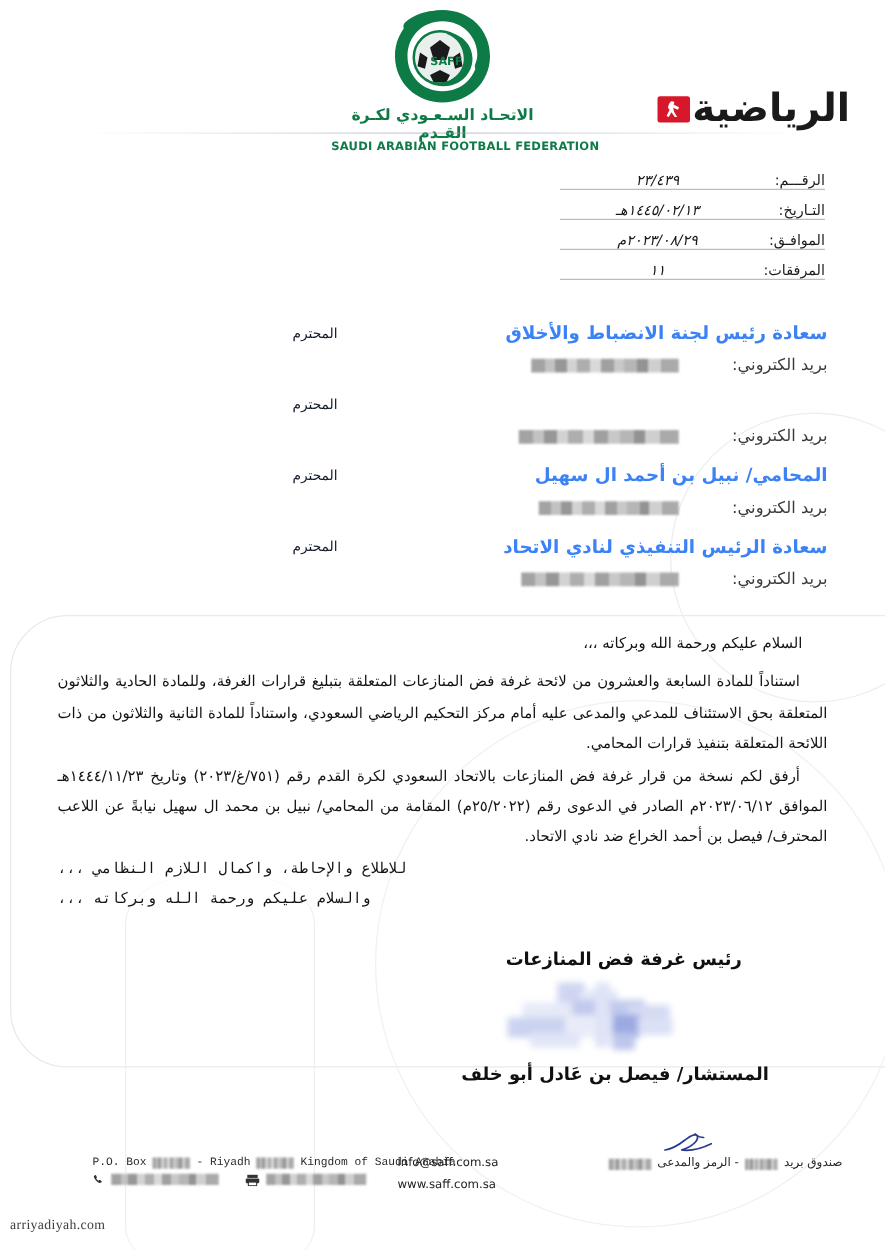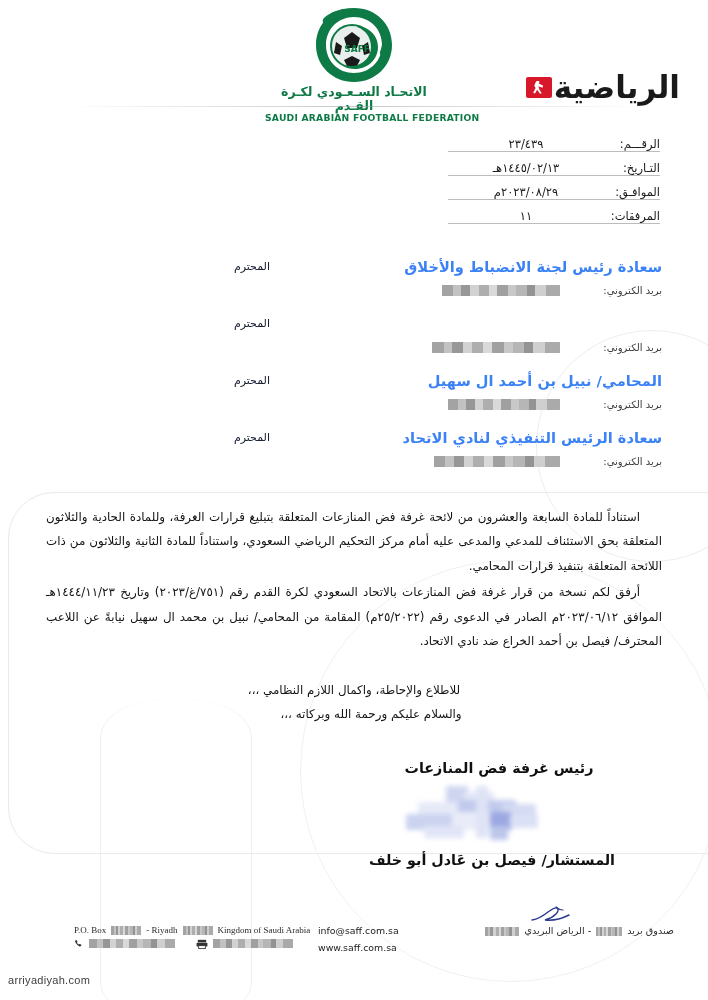--- a/index.html
+++ b/index.html
@@ -77,35 +77,35 @@
     display:flex;align-items:flex-end;justify-content:flex-start;
     gap:10px;height:23px;border-bottom:1px solid #b9bcc0;
   }
   .ref-row:last-child{border-bottom:1px solid #b9bcc0;}
   .ref-label{
     min-width:60px;font-size:11.5px;font-weight:400;color:#1a1a1a;
     letter-spacing:.2px;white-space:nowrap;
   }
   .ref-value{
     flex:1;text-align:center;font-size:11.5px;color:#1a1a1a;
-    padding-left:14px;white-space:nowrap;
+    padding-left:14px;white-space:nowrap;font-style:italic;
   }
 
   
   .recipients{position:absolute;right:0;left:0;top:258px;z-index:3;}
   .rcp{position:relative;height:57px;direction:rtl;}
   .rcp-name{
     position:absolute;right:46px;top:0;font-size:14.6px;font-weight:700;
     color:#3b82f6;white-space:nowrap;letter-spacing:0;
   }
   .rcp-mail{
     position:absolute;right:46px;top:27px;display:flex;align-items:center;
     gap:4px;direction:rtl;
   }
-  .rcp-mail-label{font-size:10px;color:#3a3a3a;white-space:nowrap;margin-left:39px;}
+  .rcp-mail-label{font-size:13px;color:#3a3a3a;white-space:nowrap;margin-left:39px;}
   .redact{
     display:inline-block;height:11px;
     background-image:
       linear-gradient(90deg,
         #9c9c9c 0 9%, #bdbdbd 9% 16%, #8f8f8f 16% 24%, #cfcfcf 24% 31%,
         #a8a8a8 31% 40%, #d6d6d6 40% 47%, #999 47% 56%, #c4c4c4 56% 63%,
         #b0b0b0 63% 72%, #8a8a8a 72% 79%, #cbcbcb 79% 88%, #a3a3a3 88% 100%);
     filter:blur(.7px);opacity:.92;
   }
   .rcp-hon{
@@ -118,22 +118,22 @@
   .greet{
     margin:0 66px 10px 66px;font-size:11.9px;color:#141414;
     text-align:right;line-height:1.55;
   }
   .para{
     margin:0 46px 2px 46px;font-size:11.9px;color:#141414;
     text-align:justify;text-align-last:right;line-height:2.05;
     text-indent:22px;
   }
   .closing{
-    margin:26px 46px 0 46px;font-size:11.9px;color:#141414;
-    text-align:center;line-height:2.0;
+    margin:2px 46px 0 46px;font-size:11.9px;color:#141414;
+    text-align:left;line-height:2.0;font-family:Liberation Mono, monospace;
   }
   .closing .l2{display:block;margin-right:-34px;}
 
   
   .sign{position:absolute;left:0;right:0;top:760px;z-index:3;direction:rtl;}
   .sign-title{
     text-align:center;font-size:14.3px;font-weight:700;color:#101010;
     margin-right:-290px;
   }
   .sign-scribble{
@@ -144,39 +144,39 @@
   .sign-name{
     text-align:center;font-size:14.3px;font-weight:700;color:#101010;
     margin-right:-276px;
   }
 
   
   .footer{position:absolute;left:0;right:0;top:918px;height:62px;z-index:3;}
   .f-left{
     position:absolute;left:74px;top:4px;direction:ltr;text-align:center;
     font-size:9px;color:#2a2a2a;line-height:1.85;
-    font-family:Liberation Serif, serif;
+    font-family:Liberation Mono, monospace;
   }
   .f-line{display:flex;align-items:center;gap:5px;white-space:nowrap;}
   .f-contact{
     position:absolute;left:318px;top:4px;direction:ltr;text-align:left;
     font-size:9.4px;color:#222;line-height:1.85;white-space:nowrap;
   }
   .f-right{
     position:absolute;right:34px;top:4px;direction:rtl;text-align:right;
     font-size:9.6px;color:#2a2a2a;line-height:1.9;
   }
   .pen-mark{
     position:absolute;right:92px;top:-18px;width:56px;height:22px;
     color:#2b3a8f;
   }
   .wmark{
     position:absolute;left:8px;top:974px;font-size:11px;color:#3d3d3d;
     direction:ltr;letter-spacing:.3px;z-index:3;
-    font-family:Liberation Sans, sans-serif;
+    font-family:Liberation Serif, serif;
   }
 </style>
 </head>
 <body>
 
 <div class="page">
 
   <div class="wm wm-rect"></div>
   <div class="wm wm-circle"></div>
   <div class="wm wm-arc"></div>
@@ -260,20 +260,21 @@
       <div class="rcp-name">سعادة الرئيس التنفيذي لنادي الاتحاد</div>
       <div class="rcp-mail">
         <span class="rcp-mail-label">بريد الكتروني:</span>
         <span class="redact" style="width:126px"></span>
       </div>
       <div class="rcp-hon">المحترم</div>
     </div>
   </div>
 
   <div class="body">
+    <p class="greet">السلام عليكم ورحمة الله وبركاته ،،،</p>
     <p class="para">استناداً للمادة السابعة والعشرون من لائحة غرفة فض المنازعات المتعلقة بتبليغ قرارات الغرفة، وللمادة الحادية والثلاثون المتعلقة بحق الاستئناف للمدعي والمدعى عليه أمام مركز التحكيم الرياضي السعودي، واستناداً للمادة الثانية والثلاثون من ذات اللائحة المتعلقة بتنفيذ قرارات المحامي.</p>
     <p class="para">أرفق لكم نسخة من قرار غرفة فض المنازعات بالاتحاد السعودي لكرة القدم رقم (٧٥١/غ/٢٠٢٣) وتاريخ ١٤٤٤/١١/٢٣هـ الموافق ٢٠٢٣/٠٦/١٢م الصادر في الدعوى رقم (٢٥/٢٠٢٢م) المقامة من المحامي/ نبيل بن محمد ال سهيل نيابةً عن اللاعب المحترف/ فيصل بن أحمد الخراع ضد نادي الاتحاد.</p>
     <div class="closing">
       <span>للاطلاع والإحاطة، واكمال اللازم النظامي ،،،</span>
       <span class="l2">والسلام عليكم ورحمة الله وبركاته ،،،</span>
     </div>
   </div>
 
   <div class="sign">
     <div class="sign-title">رئيس غرفة فض المنازعات</div>
@@ -326,20 +327,20 @@
     </div>
 
     <div class="f-right">
       <svg class="pen-mark" viewBox="0 0 56 22">
         <path d="M6 16c6-1 11-4 16-8 3-2 6-5 9-4 2 1 1 4-1 6-3 3-7 5-11 6 8 1 16-1 24-5" fill="none" stroke="#2b3a8f" stroke-width="1.4" stroke-linecap="round"></path>
         <path d="M30 3c2 2 4 3 7 3" fill="none" stroke="#2b3a8f" stroke-width="1.2" stroke-linecap="round"></path>
       </svg>
       <div class="f-line" style="direction:rtl;justify-content:flex-start">
         <span>صندوق بريد</span>
         <span class="redact" style="width:26px;height:9px"></span>
-        <span>- الرياض البريدي</span>
+        <span>- الرمز والمدعى</span>
         <span class="redact" style="width:34px;height:9px"></span>
       </div>
     </div>
   </div>
 
   <div class="wmark">arriyadiyah.com</div>
 </div>
 
 </body></html>

